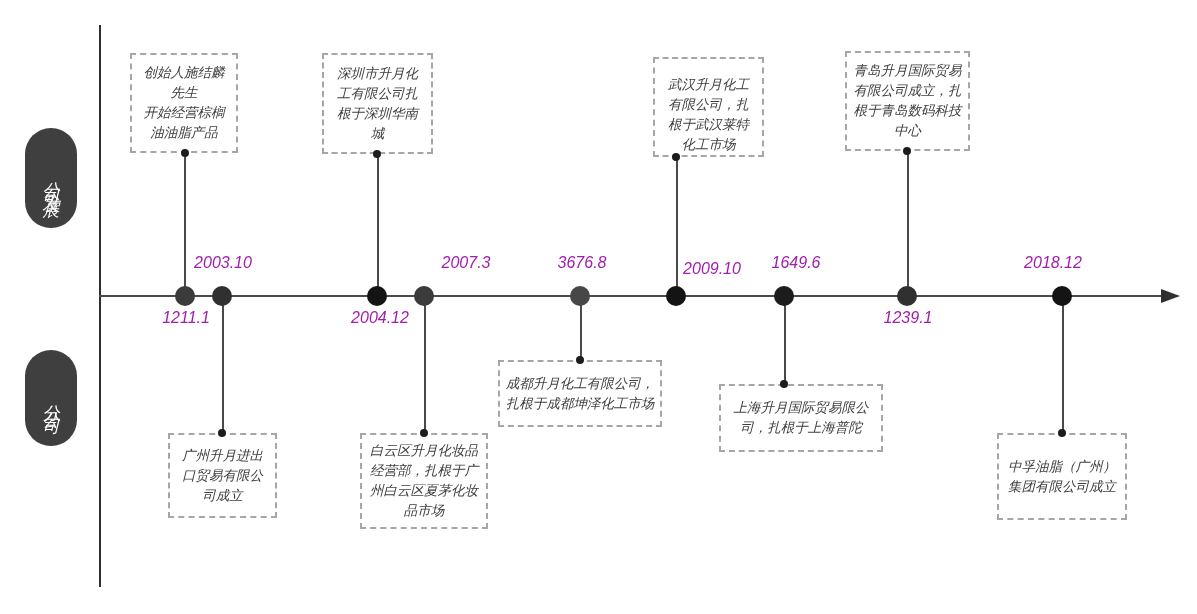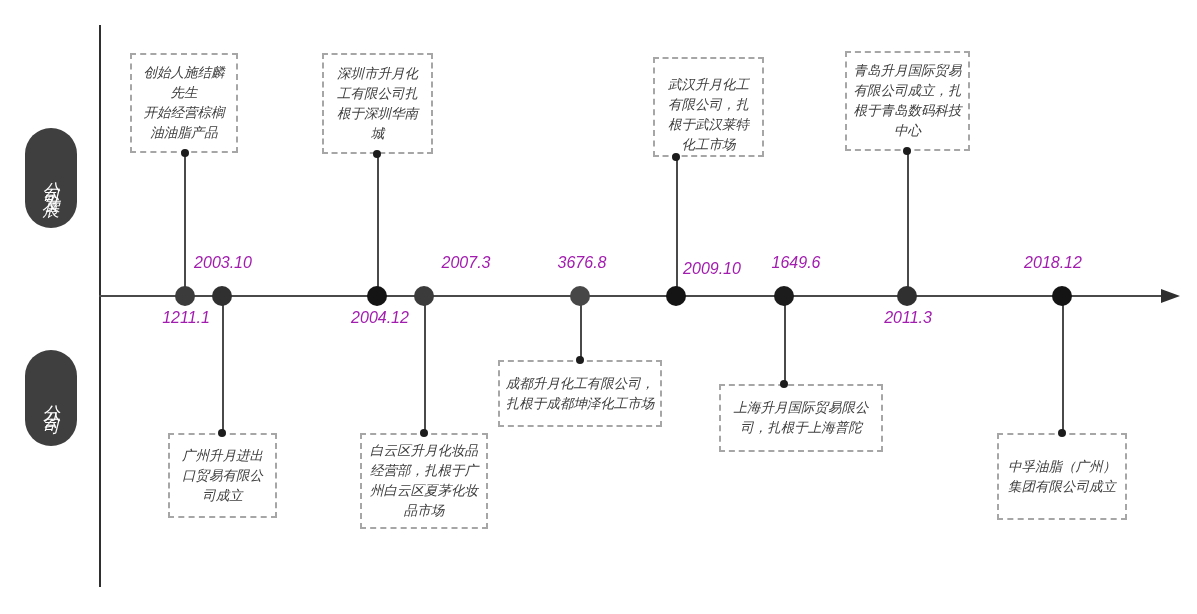--- a/index.html
+++ b/index.html
@@ -132,21 +132,21 @@
   <div>
     <div class="box" style="left:845px; top:51px; width:125px; height:100px;">
       <span>青岛升月国际贸易
 有限公司成立，扎
 根于青岛数码科技
 中心</span>
     </div>
     <div class="connector" style="left:907px; top:151px; height:146px;"></div>
     <div class="small-dot" style="left:903px; top:147px;"></div>
     <div class="big-dot" style="left: 897px; top: 286px; background-color: rgb(48, 48, 48);"></div>
-    <div class="date" style="left:908px; top:309px;">2011.3</div>
+    <div class="date" style="left:908px; top:309px;">1239.1</div>
   </div>
 
   <div>
     <div class="box" style="left:997px; top:433px; width:130px; height:87px;">
       <span>中孚油脂（广州）
 集团有限公司成立</span>
     </div>
     <div class="connector" style="left:1062px; top:297px; height:136px;"></div>
     <div class="small-dot" style="left:1058px; top:429px;"></div>
     <div class="big-dot" style="left: 1052px; top: 286px; background-color: rgb(20, 20, 20);"></div>

